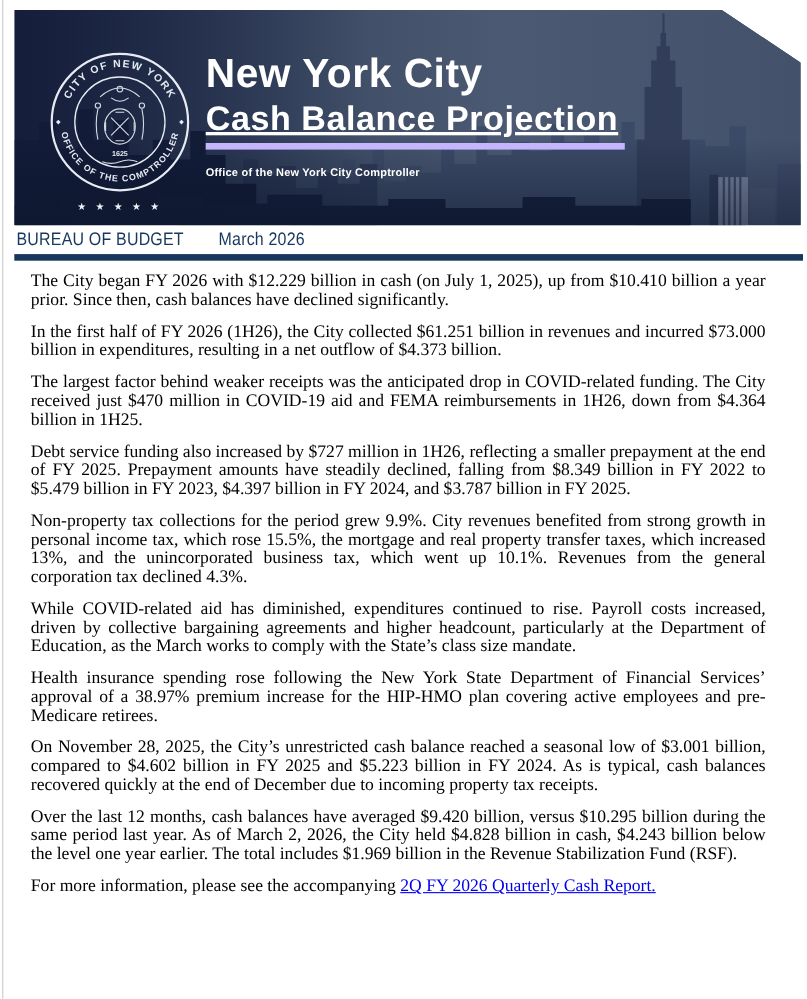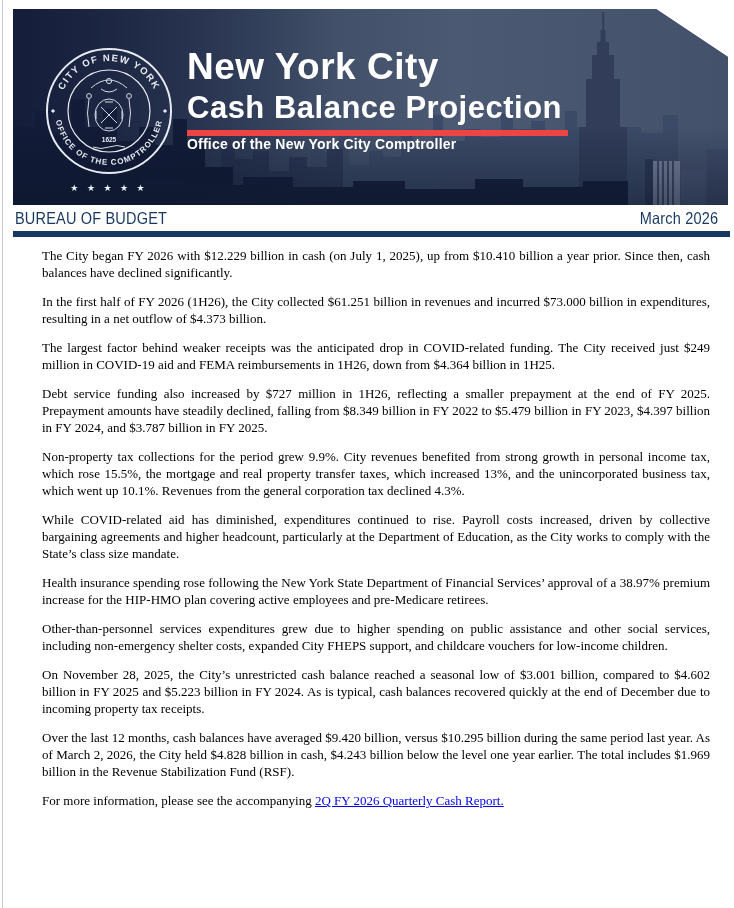--- a/index.html
+++ b/index.html
@@ -16,40 +16,40 @@
   }
   .banner svg.skyline { position:absolute; left:0; top:0; width:715px; height:196px; display:block; }
 
   .seal-wrap { position:absolute; left:30px; top:34px; width:132px; height:154px; }
   .seal-wrap svg { width:132px; height:154px; display:block; }
 
   .titles { position:absolute; left:174px; top:38px; color:#ffffff; }
   .title-1 { font-size:37px; font-weight:bold; line-height:1.1; letter-spacing:0.5px; }
   .title-2 {
     display:inline-block; font-size:31px; font-weight:bold; line-height:1.1; letter-spacing:0.5px;
-    padding:3px 6px 5px 0; border-bottom:6px solid #ef4444;
+    padding:3px 6px 5px 0; border-bottom:6px solid #c4b5fd;text-decoration:underline;
   }
-  .subtitle { font-size:14px; font-weight:bold; margin-top:0; letter-spacing:0.2px; }
+  .subtitle { font-size:10px; font-weight:bold; margin-top:16px; letter-spacing:0.2px; }
   .author   { font-size:30px; font-weight:bold; line-height:1.05; margin-top:1px; letter-spacing:0.5px; }
 
   
   .subheader {
     position:absolute; left:15px; top:209px; width:703px;
-    display:flex; justify-content:space-between; align-items:center;
+    display:flex; justify-content:flex-start; align-items:center;
     color:#17375E; font-size:16.5px;
   }
   .subheader .bureau { display:inline-block; transform:scaleX(0.88); transform-origin:left center; letter-spacing:0.2px; }
   .subheader .date   { display:inline-block; transform:scaleX(0.88); transform-origin:right center; letter-spacing:0.2px; }
 
   .rule { position:absolute; left:13px; top:231px; width:717px; height:6px; background:#17375E; }
 
   
   .content {
-    position:absolute; left:42px; top:247px; width:668px;
-    font-family:"Liberation Serif", serif; font-size:13px; line-height:17px; color:#000000;
+    position:absolute; left:28px; top:247px; width:668px;
+    font-family:"Liberation Serif", serif; font-size:16px; line-height:17px; color:#000000;
   }
   .content p { text-align:justify; margin-bottom:12px; }
   .content p.closing { text-align:left; margin-top:3px; }
   .content a { color:#0000EE; text-decoration:underline; cursor:pointer; }
 </style>
 </head>
 <body>
 
 <div class="page-edge"></div>
 
@@ -144,22 +144,21 @@
 
 <div class="subheader">
   <span class="bureau">BUREAU OF BUDGET</span>
   <span class="date">March 2026</span>
 </div>
 <div class="rule"></div>
 
 <main class="content">
   <p>The City began FY 2026 with $12.229 billion in cash (on July 1, 2025), up from $10.410 billion a year prior. Since then, cash balances have declined significantly.</p>
   <p>In the first half of FY 2026 (1H26), the City collected $61.251 billion in revenues and incurred $73.000 billion in expenditures, resulting in a net outflow of $4.373 billion.</p>
-  <p>The largest factor behind weaker receipts was the anticipated drop in COVID-related funding. The City received just $249 million in COVID-19 aid and FEMA reimbursements in 1H26, down from $4.364 billion in 1H25.</p>
+  <p>The largest factor behind weaker receipts was the anticipated drop in COVID-related funding. The City received just $470 million in COVID-19 aid and FEMA reimbursements in 1H26, down from $4.364 billion in 1H25.</p>
   <p>Debt service funding also increased by $727 million in 1H26, reflecting a smaller prepayment at the end of FY 2025. Prepayment amounts have steadily declined, falling from $8.349 billion in FY 2022 to $5.479 billion in FY 2023, $4.397 billion in FY 2024, and $3.787 billion in FY 2025.</p>
   <p>Non-property tax collections for the period grew 9.9%. City revenues benefited from strong growth in personal income tax, which rose 15.5%, the mortgage and real property transfer taxes, which increased 13%, and the unincorporated business tax, which went up 10.1%. Revenues from the general corporation tax declined 4.3%.</p>
-  <p>While COVID-related aid has diminished, expenditures continued to rise. Payroll costs increased, driven by collective bargaining agreements and higher headcount, particularly at the Department of Education, as the City works to comply with the State’s class size mandate.</p>
+  <p>While COVID-related aid has diminished, expenditures continued to rise. Payroll costs increased, driven by collective bargaining agreements and higher headcount, particularly at the Department of Education, as the March works to comply with the State’s class size mandate.</p>
   <p>Health insurance spending rose following the New York State Department of Financial Services’ approval of a 38.97% premium increase for the HIP-HMO plan covering active employees and pre-Medicare retirees.</p>
-  <p>Other-than-personnel services expenditures grew due to higher spending on public assistance and other social services, including non-emergency shelter costs, expanded City FHEPS support, and childcare vouchers for low-income children.</p>
   <p>On November 28, 2025, the City’s unrestricted cash balance reached a seasonal low of $3.001 billion, compared to $4.602 billion in FY 2025 and $5.223 billion in FY 2024. As is typical, cash balances recovered quickly at the end of December due to incoming property tax receipts.</p>
   <p>Over the last 12 months, cash balances have averaged $9.420 billion, versus $10.295 billion during the same period last year. As of March 2, 2026, the City held $4.828 billion in cash, $4.243 billion below the level one year earlier. The total includes $1.969 billion in the Revenue Stabilization Fund (RSF).</p>
   <p class="closing"><span>For more information, please see the accompanying </span><a>2Q FY 2026 Quarterly Cash Report.</a></p>
 </main>
 
 </body></html>

